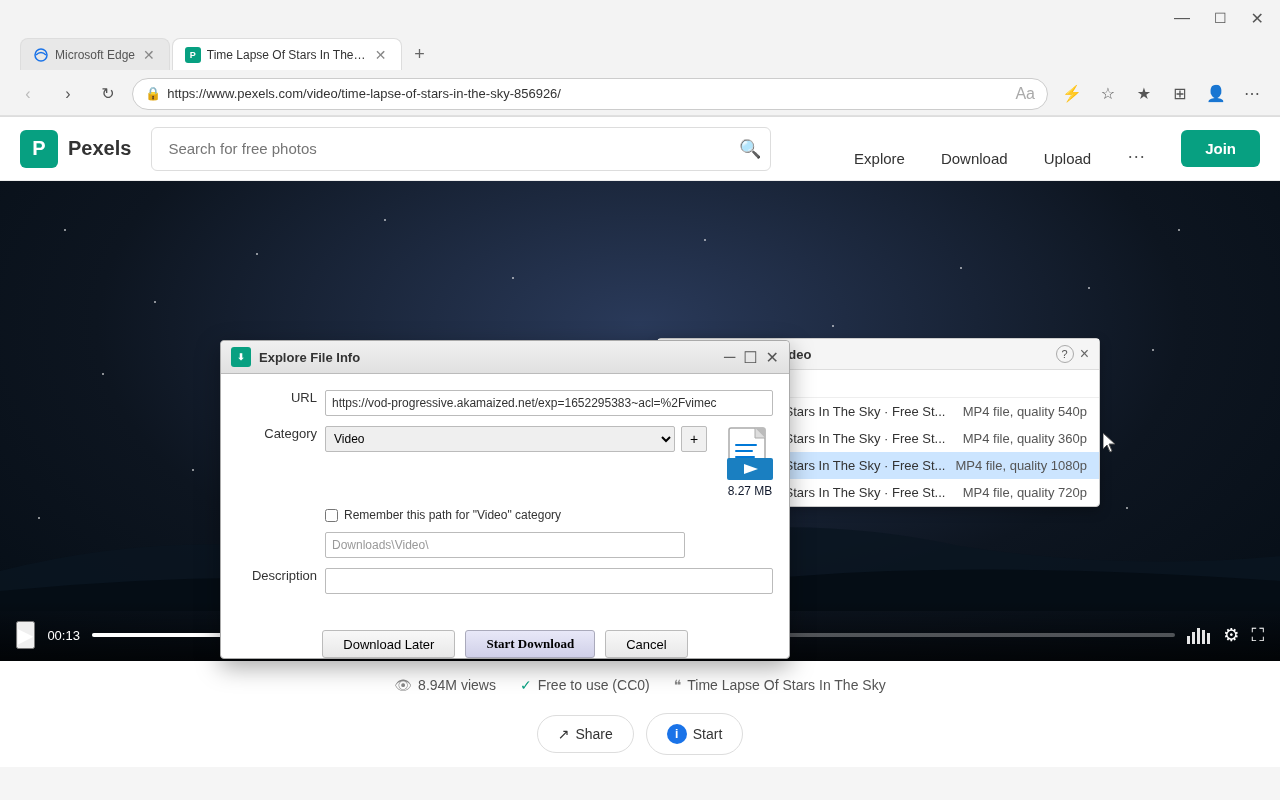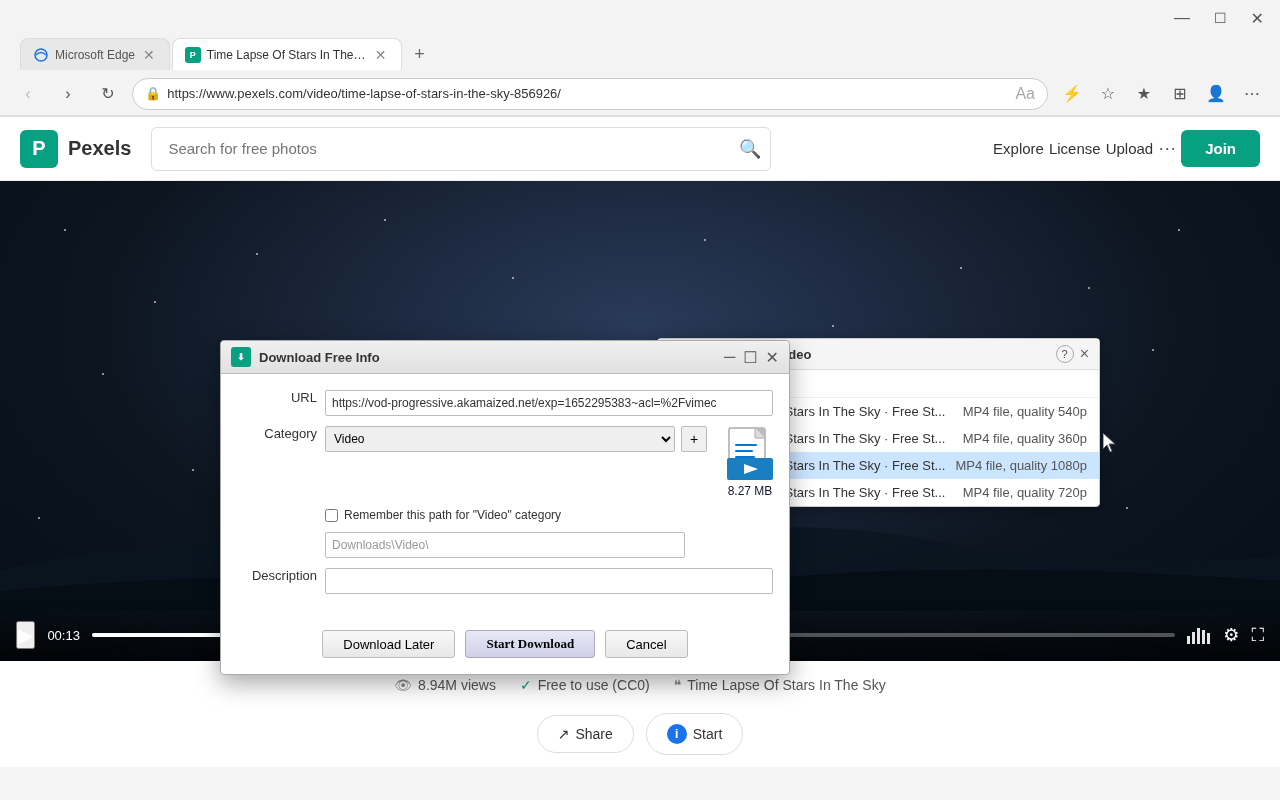--- a/index.html
+++ b/index.html
@@ -25,21 +25,21 @@
     .toolbar-icon-btn { width: 32px; height: 32px; border-radius: 50%; border: none; background: transparent; cursor: pointer; display: flex; align-items: center; justify-content: center; color: #555; font-size: 16px; }
 
     
     .site-header { background: white; border-bottom: 1px solid #eee; display: flex; align-items: center; padding: 0 20px; height: 64px; gap: 20px; }
     .pexels-logo { display: flex; align-items: center; gap: 10px; text-decoration: none; }
     .pexels-logo-icon { width: 38px; height: 38px; background: #07a081; border-radius: 6px; display: flex; align-items: center; justify-content: center; color: white; font-size: 20px; font-weight: bold; }
     .pexels-logo-text { font-size: 20px; font-weight: 700; color: #333; }
     .site-search { flex: 1; max-width: 620px; position: relative; }
     .site-search input { width: 100%; height: 44px; border: 1px solid #ddd; border-radius: 6px; padding: 0 44px 0 16px; font-size: 15px; outline: none; }
     .site-search-btn { position: absolute; right: 10px; top: 50%; transform: translateY(-50%); background: none; border: none; cursor: pointer; color: #777; font-size: 18px; }
-    .site-nav { display: flex; align-items: center; gap: 5px; margin-left: auto; }
+    .site-nav { display: flex; align-items: flex-end; gap: 36px; margin-left: auto; }
     .site-nav a { text-decoration: none; color: #333; font-size: 15px; font-weight: 500; }
     .site-nav-more { color: #555; font-size: 18px; cursor: pointer; }
     .join-btn { background: #07a081; color: white; border: none; padding: 10px 24px; border-radius: 6px; font-size: 15px; font-weight: 600; cursor: pointer; }
 
     
     .main-content { background: #1a1a2e; position: relative; }
     .video-area { width: 100%; height: 480px; background: linear-gradient(180deg, #0d1b2a 0%, #1a2a4a 40%, #2d1b3d 70%, #1a3a2a 100%); position: relative; display: flex; align-items: flex-end; }
     .video-bg { position: absolute; inset: 0; background: radial-gradient(ellipse at 50% 30%, #2a3a5a 0%, #0d1520 60%, #050d15 100%); }
     .video-stars { position: absolute; inset: 0; }
     .star { position: absolute; width: 2px; height: 2px; background: white; border-radius: 50%; opacity: 0.7; }
@@ -76,21 +76,21 @@
     .dialog-select-wrap { flex: 1; display: flex; gap: 6px; }
     .dialog-select { flex: 1; height: 26px; border: 1px solid #bbb; padding: 0 4px; font-size: 12px; border-radius: 2px; }
     .dialog-add-btn { width: 26px; height: 26px; border: 1px solid #bbb; background: #f0f0f0; display: flex; align-items: center; justify-content: center; font-size: 14px; cursor: pointer; border-radius: 2px; }
     .dialog-save-wrap { flex: 1; display: flex; gap: 6px; }
     .dialog-save-input { flex: 1; height: 26px; border: 1px solid #bbb; padding: 0 6px; font-size: 12px; border-radius: 2px; }
     .dialog-browse-btn { width: 28px; height: 26px; border: 1px solid #bbb; background: #f0f0f0; display: flex; align-items: center; justify-content: center; font-size: 12px; cursor: pointer; border-radius: 2px; }
     .dialog-checkbox-row { display: flex; align-items: center; gap: 6px; margin-left: 88px; margin-bottom: 10px; }
     .dialog-checkbox-row label { font-size: 12px; color: #333; }
     .dialog-path-input { width: 360px; height: 26px; border: 1px solid #bbb; padding: 0 6px; font-size: 12px; color: #999; border-radius: 2px; background: white; margin-left: 88px; margin-bottom: 10px; display: block; }
     .dialog-desc-input { flex: 1; height: 26px; border: 1px solid #bbb; padding: 0 6px; font-size: 12px; border-radius: 2px; }
-    .dialog-buttons { display: flex; justify-content: center; gap: 10px; padding: 10px 16px 16px; }
+    .dialog-buttons { display: flex; justify-content: center; gap: 10px; padding: 10px 16px 0; }
     .dialog-btn { padding: 5px 20px; font-size: 13px; border: 1px solid #bbb; border-radius: 3px; cursor: pointer; background: linear-gradient(180deg, #f8f8f8, #e8e8e8); }
     .dialog-btn.primary { background: linear-gradient(180deg, #e8e8f8, #d0d0e8); border-color: #aab; font-weight: 600; font-family: Liberation Serif, serif; }
 
     
     .page-bottom { background: white; padding: 24px 0 20px; text-align: center; }
     .video-stats { display: flex; align-items: center; justify-content: center; gap: 24px; margin-bottom: 20px; font-size: 14px; color: #555; }
     .stat-item { display: flex; align-items: center; gap: 6px; }
     .page-actions { display: flex; align-items: center; justify-content: center; gap: 12px; }
     .action-btn { display: flex; align-items: center; gap: 6px; padding: 10px 20px; border: 1px solid #ddd; border-radius: 24px; background: white; cursor: pointer; font-size: 14px; color: #333; font-weight: 500; }
   </style>
@@ -159,21 +159,21 @@
     <span class="pexels-logo-text">Pexels</span>
   </div>
 
   <div class="site-search">
     <input type="text" style="width: 100%; height: 44px; border: 1px solid rgb(221, 221, 221); border-radius: 6px; padding: 0px 44px 0px 16px; font-size: 15px; outline: none;" placeholder="Search for free photos">
     <button class="site-search-btn">🔍</button>
   </div>
 
   <nav class="site-nav">
     <a href="#">Explore</a>
-    <a href="#">License</a>
+    <a href="#">Download</a>
     <a href="#">Upload</a>
     <span class="site-nav-more">···</span>
     <button class="join-btn">Join</button>
   </nav>
 </div>
 
 <div class="main-content">
 
   <div class="video-area">
     <div class="video-bg"></div>
@@ -268,21 +268,21 @@
       <svg width="16" height="22" viewBox="0 0 16 22">
         <path d="M0,0 L0,16 L4,12 L7,19 L9,18 L6,11 L12,11 Z" fill="white" stroke="#555" stroke-width="1"></path>
       </svg>
     </div>
   </div>
 </div>
 
 <div class="dialog">
   <div class="dialog-titlebar">
     <div style="width:20px;height:20px;background:#07a081;border-radius:3px;display:flex;align-items:center;justify-content:center;color:white;font-size:9px;font-weight:bold;">⬇</div>
-    <span class="dialog-title">Download Free Info</span>
+    <span class="dialog-title">Explore File Info</span>
     <span class="dialog-min">─</span>
     <span class="dialog-max">☐</span>
     <span class="dialog-close-btn">✕</span>
   </div>
 
   <div class="dialog-body">
 
     <div class="dialog-row">
       <span class="dialog-label">URL</span>
       <input class="dialog-input" type="text" style="flex: 1 1 0%;" readonly="" value="https://vod-progressive.akamaized.net/exp=1652295383~acl=%2Fvimec">

